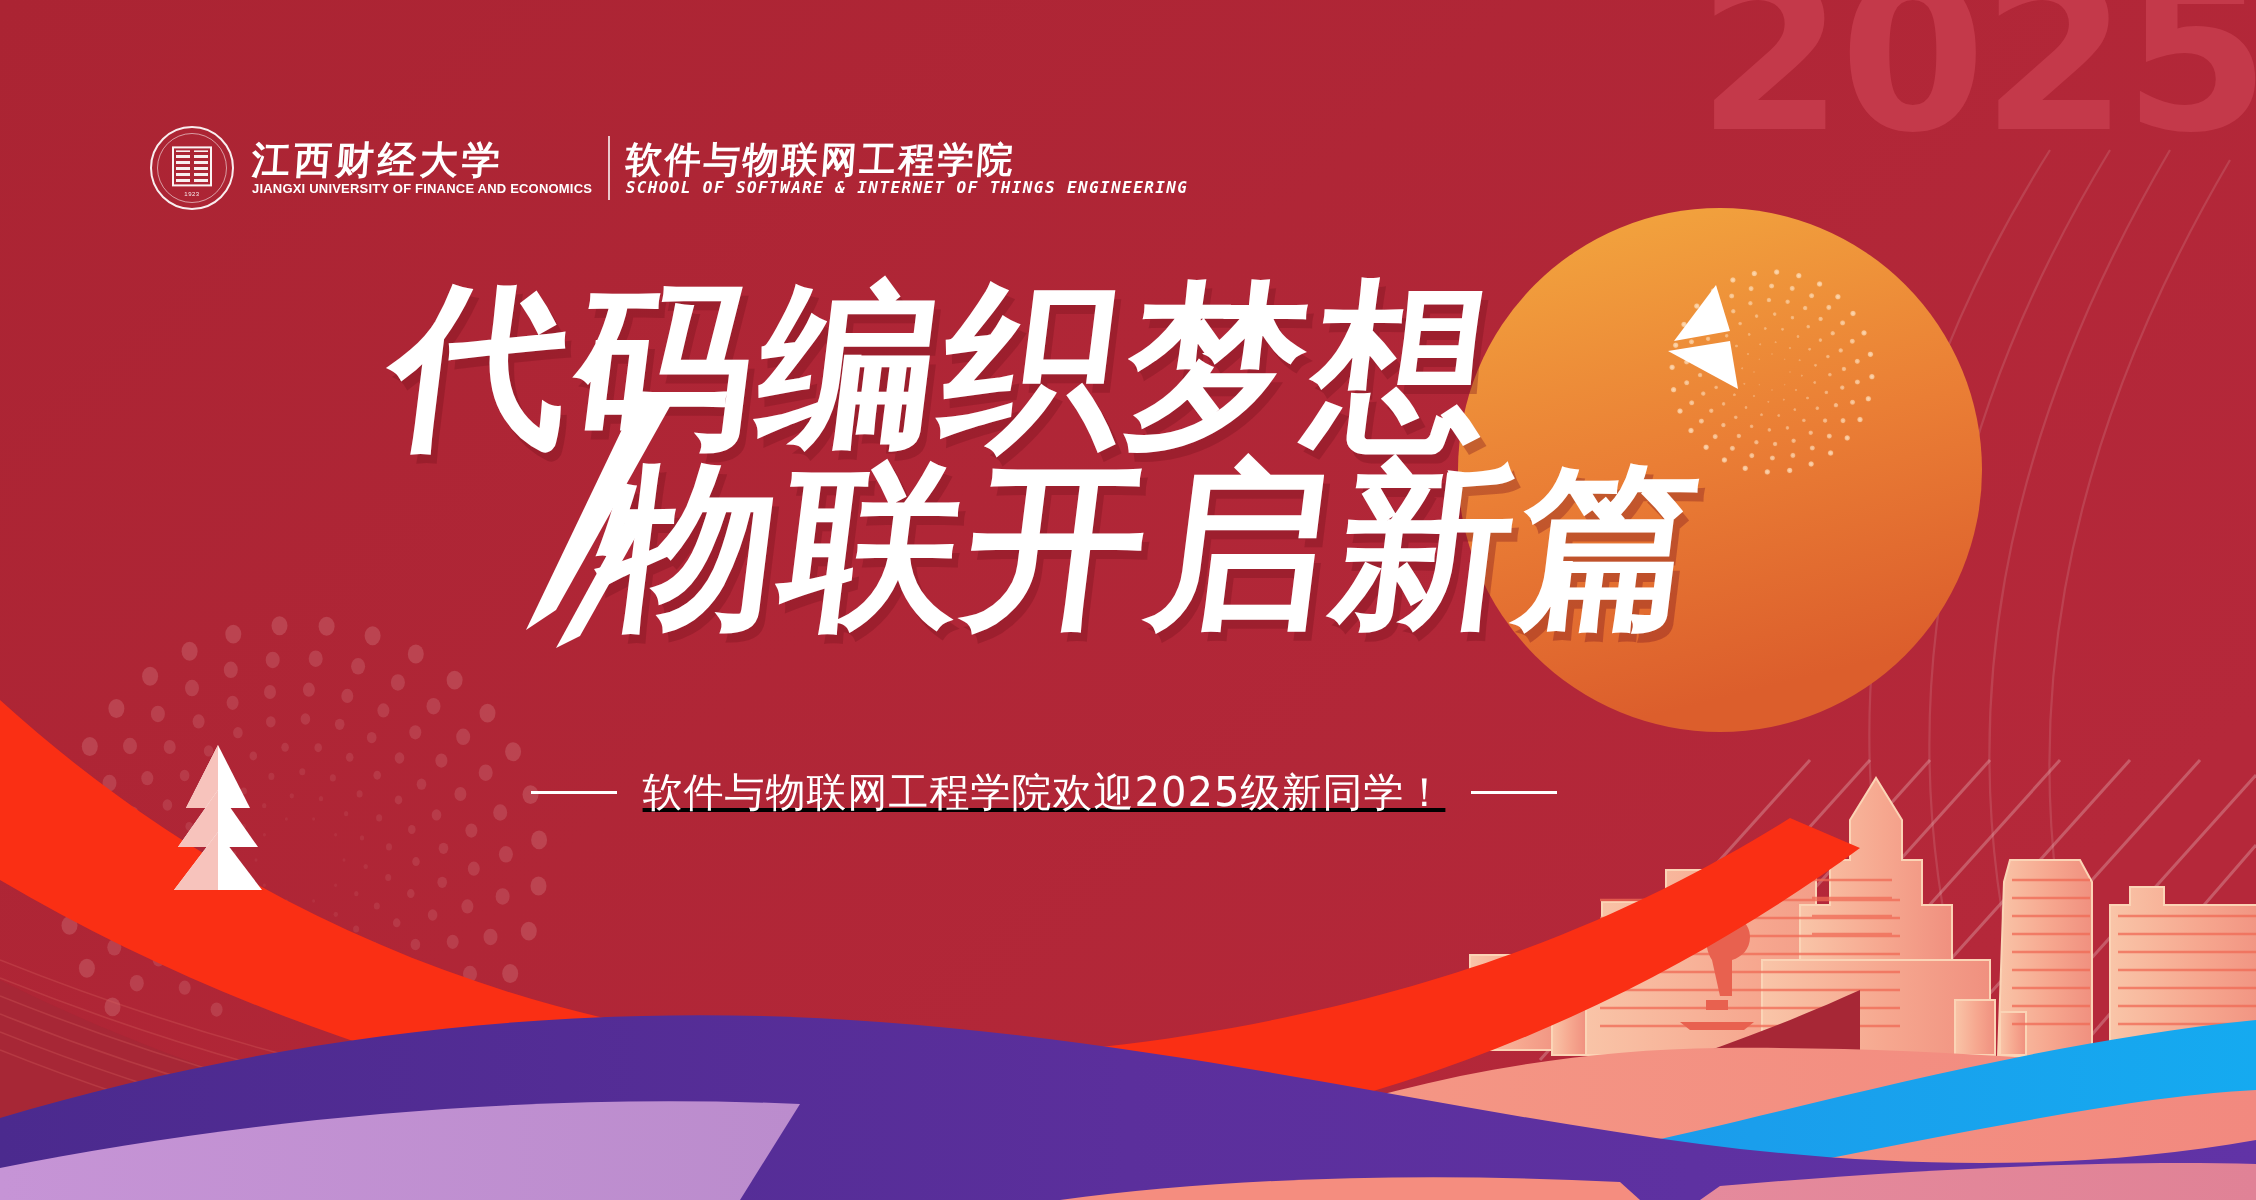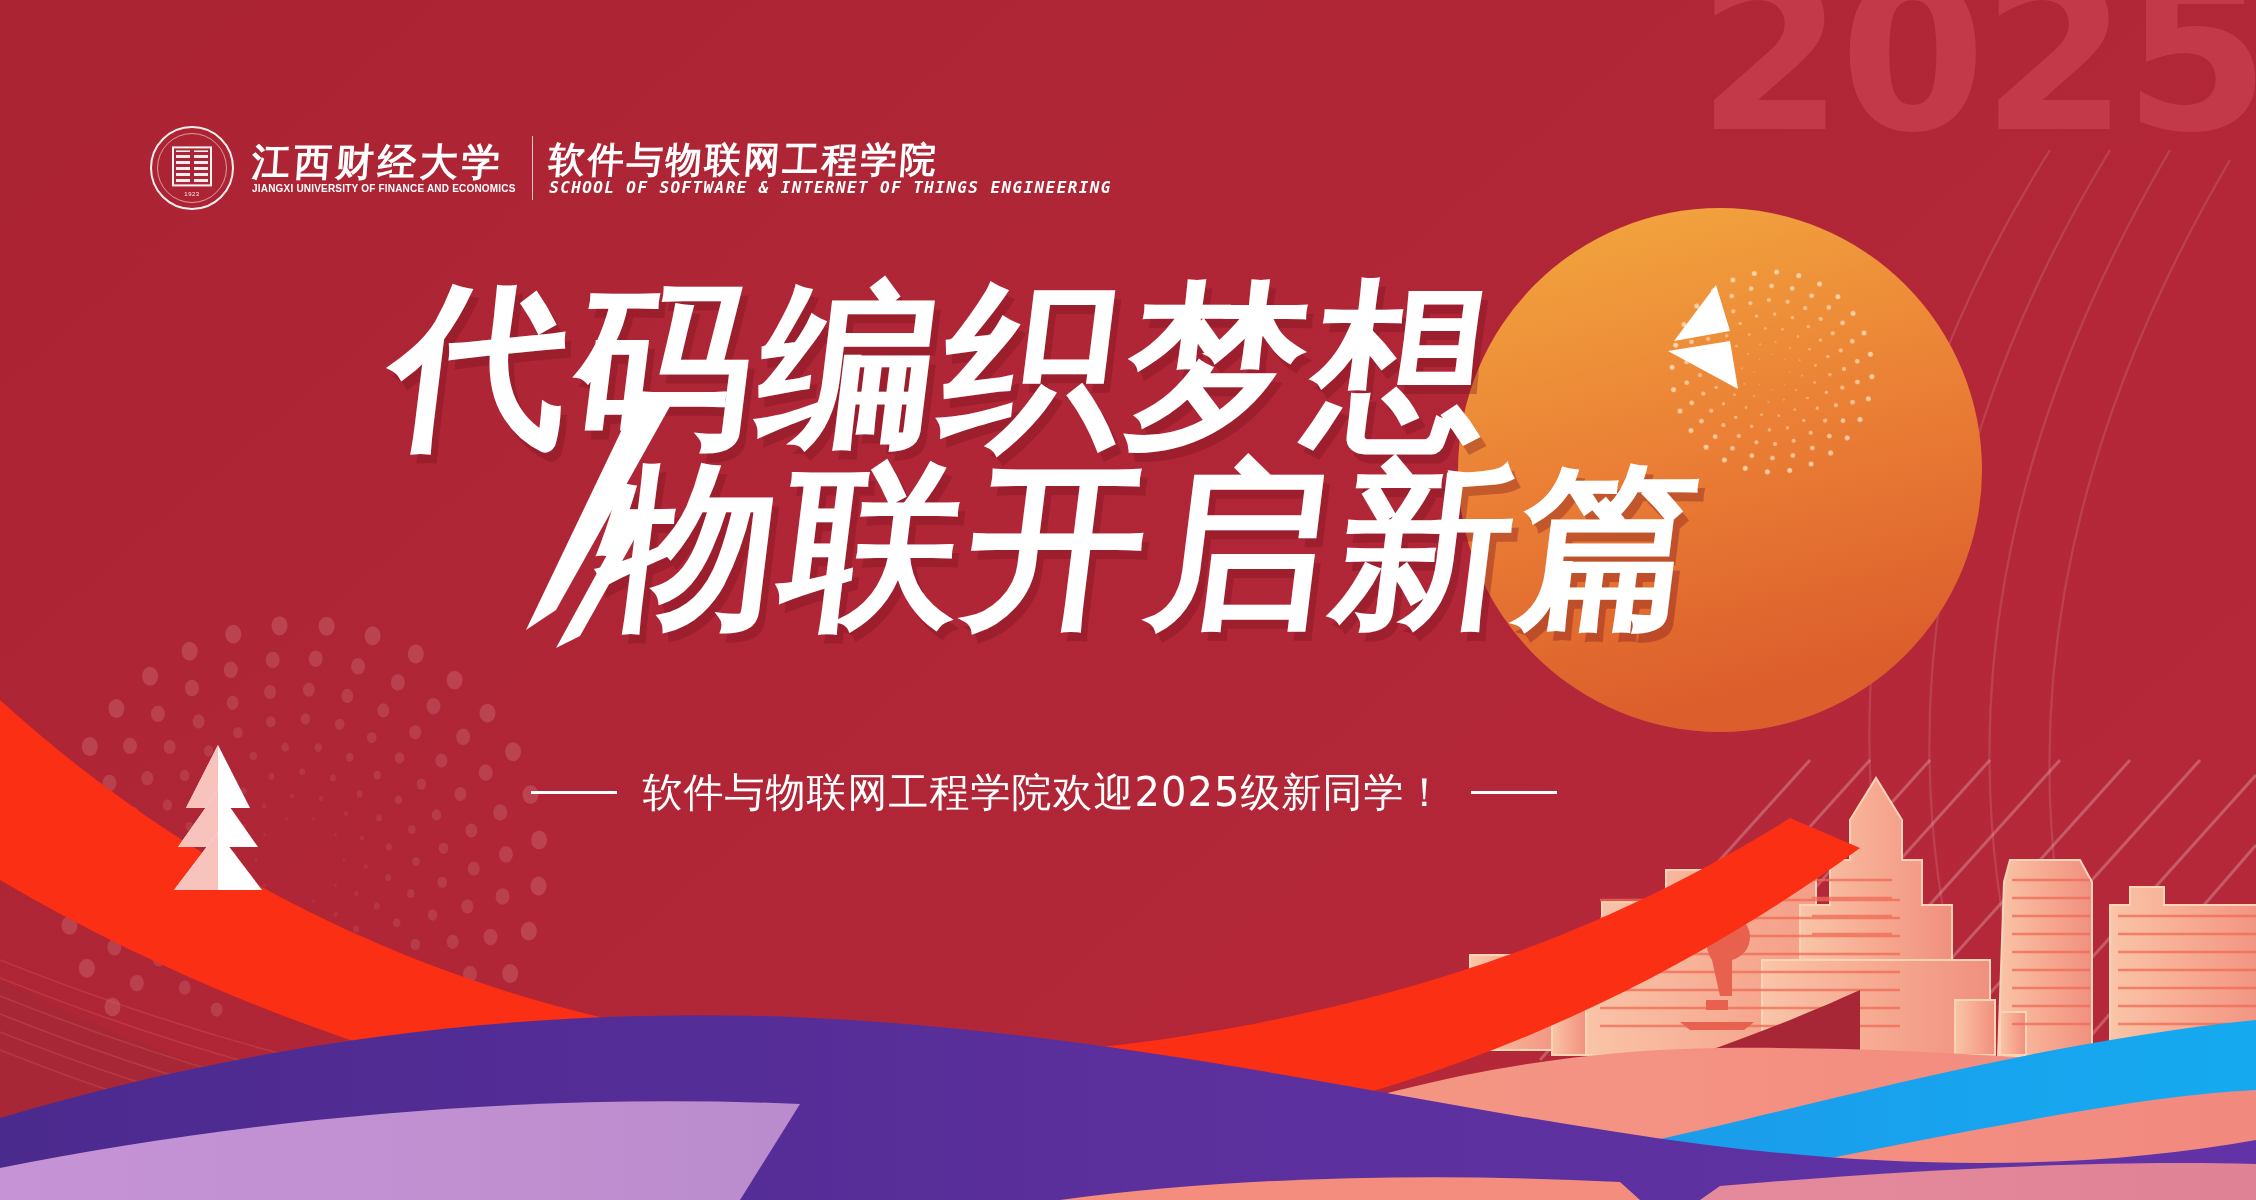--- a/index.html
+++ b/index.html
@@ -42,21 +42,21 @@
   }
   .lock-col{display:flex;align-items:center;gap:16px;}
   .brand{display:flex;flex-direction:column;justify-content:center;gap:3px;}
   .brand .cn{
     color:#fff;font-size:38px;line-height:1;font-weight:700;
     letter-spacing:4px;white-space:nowrap;
     font-family:"DejaVu Serif","Liberation Serif",serif;
     transform:skewX(-4deg);
   }
   .brand .en{
-    color:#fff;font-size:10px;font-weight:700;letter-spacing:.2px;
+    color:#fff;font-size:13px;font-weight:700;letter-spacing:.2px;
     white-space:nowrap;line-height:1;
   }
   .vdiv{width:1.5px;height:64px;background:rgba(255,255,255,.75);}
   .brand2 .cn{letter-spacing:3px;font-size:36px;}
   .brand2 .en{font-size:16px;letter-spacing:1.4px;
     font-family:"DejaVu Sans Mono","Liberation Mono",monospace;font-weight:700;
     font-style:italic;}
 
   
   .headline{position:absolute;left:0;top:280px;width:2256px;z-index:45;
@@ -74,20 +74,21 @@
   .slash{position:absolute;left:430px;top:392px;z-index:46;}
 
   
   .accent{position:absolute;left:1612px;top:285px;z-index:46;}
 
   
   .subtitle{
     position:absolute;left:0;top:765px;width:2088px;z-index:45;
     display:flex;align-items:center;justify-content:center;gap:26px;
     pointer-events:none;
+    text-decoration:underline;
   }
   .subtitle .rule{width:86px;height:2.5px;background:#fff;}
   .subtitle .txt{
     color:#fff;font-size:40px;letter-spacing:1px;white-space:nowrap;
     font-family:"DejaVu Sans","Liberation Sans",sans-serif;font-weight:400;
   }
 
   
   .year-wm{
     position:absolute;right:-10px;top:-66px;z-index:6;

